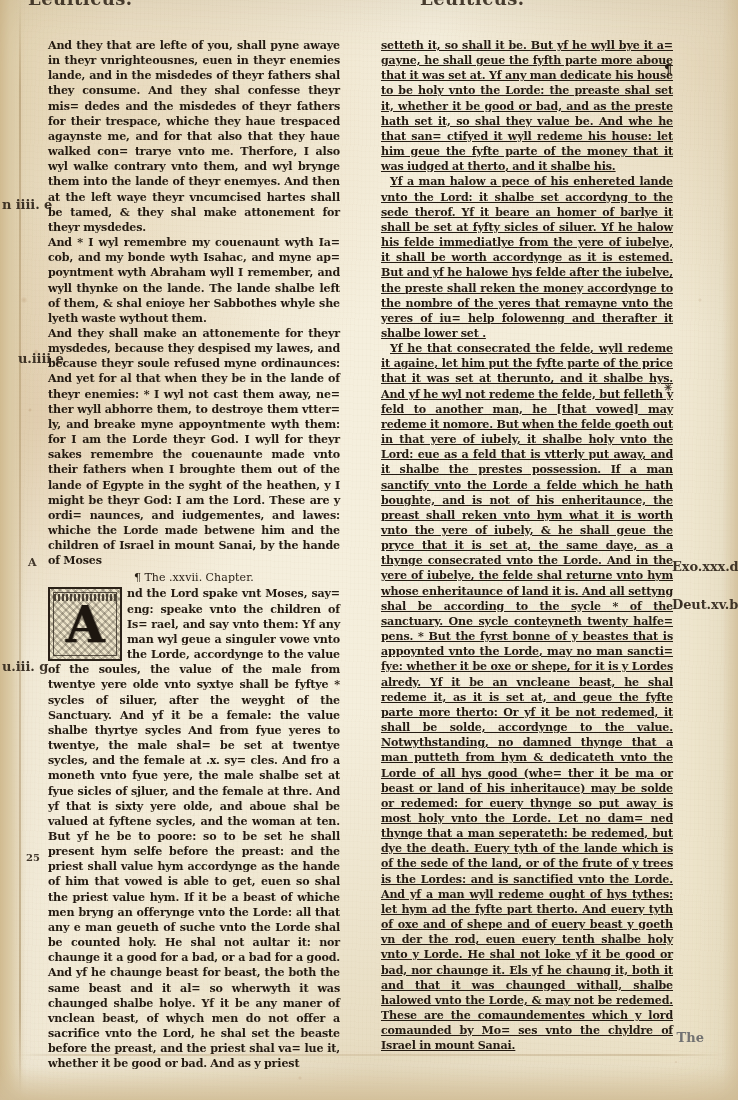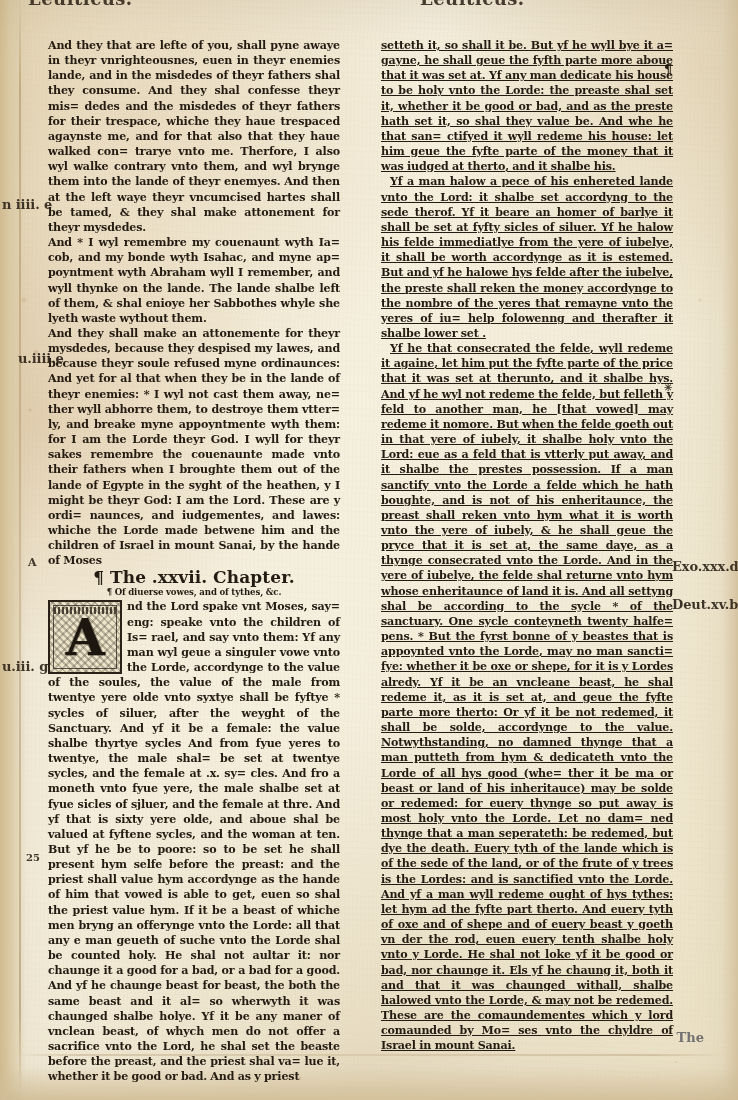--- a/index.html
+++ b/index.html
@@ -113,23 +113,23 @@
     margin: 0;
     text-indent: 0;
   }
   .para.indent { text-indent: 9px; }
 
   .blk { font-weight: 700; }
 
   
   .chapter-head {
     text-align: center;
-    font-size: 17px;
+    font-size: 11px;
     line-height: 17px;
-    font-weight: 700;
+    font-weight: 400;
     letter-spacing: 0.1px;
     margin-top: 1px;
   }
   .chapter-sub {
     text-align: center;
     font-size: 8.6px;
     line-height: 12px;
     font-weight: 700;
     letter-spacing: -0.1px;
     margin-bottom: 1px;
@@ -281,21 +281,20 @@
 
   <div id="columns">
 
     <div class="column" id="col-left">
 
       <p class="para blk">And they that are lefte of you, shall pyne awaye in theyr vnrighteousnes, euen in theyr enemies lande, and in the misdedes of theyr fathers shal they consume. And they shal confesse theyr mis= dedes and the misdedes of theyr fathers for their trespace, whiche they haue trespaced agaynste me, and for that also that they haue walked con= trarye vnto me.   Therfore, I also wyl walke contrary vnto them, and wyl bryngе them into the lande of theyr enemyes. And then at the left waye theyr vncumcised hartes shall be tamed, &amp; they shal make attonement for theyr mysdedes.</p>
       <p class="para blk">And * I wyl remembre my couenaunt wyth Ia= cob, and my bonde wyth Isahac, and myne ap= poyntment wyth Abraham wyll I remember, and wyll thynke on the lande. The lande shalbe left of them, &amp; shal enioye her Sabbothes whyle she lyeth waste wythout them.</p>
       <p class="para blk">And they shall make an attonemente for theyr mysdedes, because they despised my lawes, and because theyr soule refused myne ordinaunces: And yet for al that when they be in the lande of theyr enemies: * I wyl not cast them away, ne= ther wyll abhorre them, to destroye them vtter= ly, and breake myne appoyntmente wyth them: for I am the Lorde theyr God. I wyll for theyr sakes remembre the couenaunte made vnto their fathers when I broughte them out of the lande of Egypte in the syght of the heathen, y I might be theyr God: I am the Lord. These are y ordi= naunces, and iudgementes, and lawes: whiche the Lorde made betwene him and the children of Israel in mount Sanai, by the hande of Moses</p>
 
       <div class="chapter-head">¶ The .xxvii. Chapter.</div>
-      <div class="chapter-sub">¶ Of diuerse vowes, and of tythes, &amp;c.</div>
 
       <div class="dropcap-wrap">
         <div class="dropcap">
           <div class="dropcap-inner"></div>
           <div class="dropcap-top"></div>
           <div class="dropcap-letter">A</div>
         </div>
       </div>
 
       <p class="para blk">nd the Lord spake vnt Moses, say= eng: speake vnto the children of Is= rael, and say vnto them: Yf any man wyl geue a singuler vowe vnto the Lorde, accordynge to the value of the soules, the value of the male from twentye yere olde vnto syxtye shall be fyftye * sycles of siluer, after the weyght of the Sanctuary. And yf it be a female: the value shalbe thyrtye sycles And from fyue yeres to twentye, the male shal= be set at twentye sycles, and the female at .x. sy= cles. And fro a moneth vnto fyue yere, the male shalbe set at fyue sicles of sjluer, and the female at thre. And yf that is sixty yere olde, and aboue shal be valued at fyftene sycles, and the woman at ten. But yf he be to poore: so to be set he shall present hym selfe before the preast: and the priest shall value hym accordynge as the hande of him that vowed is able to get, euen so shal the priest value hym. If it be a beast of whiche men bryng an offerynge vnto the Lorde: all that any e man geueth of suche vnto the Lorde shal be counted holy. He shal not aultar it: nor chaunge it a good for a bad, or a bad for a good. And yf he chaunge beast for beast, the both the same beast and it al= so wherwyth it was chaunged shalbe holye. Yf it be any maner of vnclean beast, of whych men do not offer a sacrifice vnto the Lord, he shal set the beaste before the preast, and the priest shal va= lue it, whether it be good or bad.   And as y priest</p>

